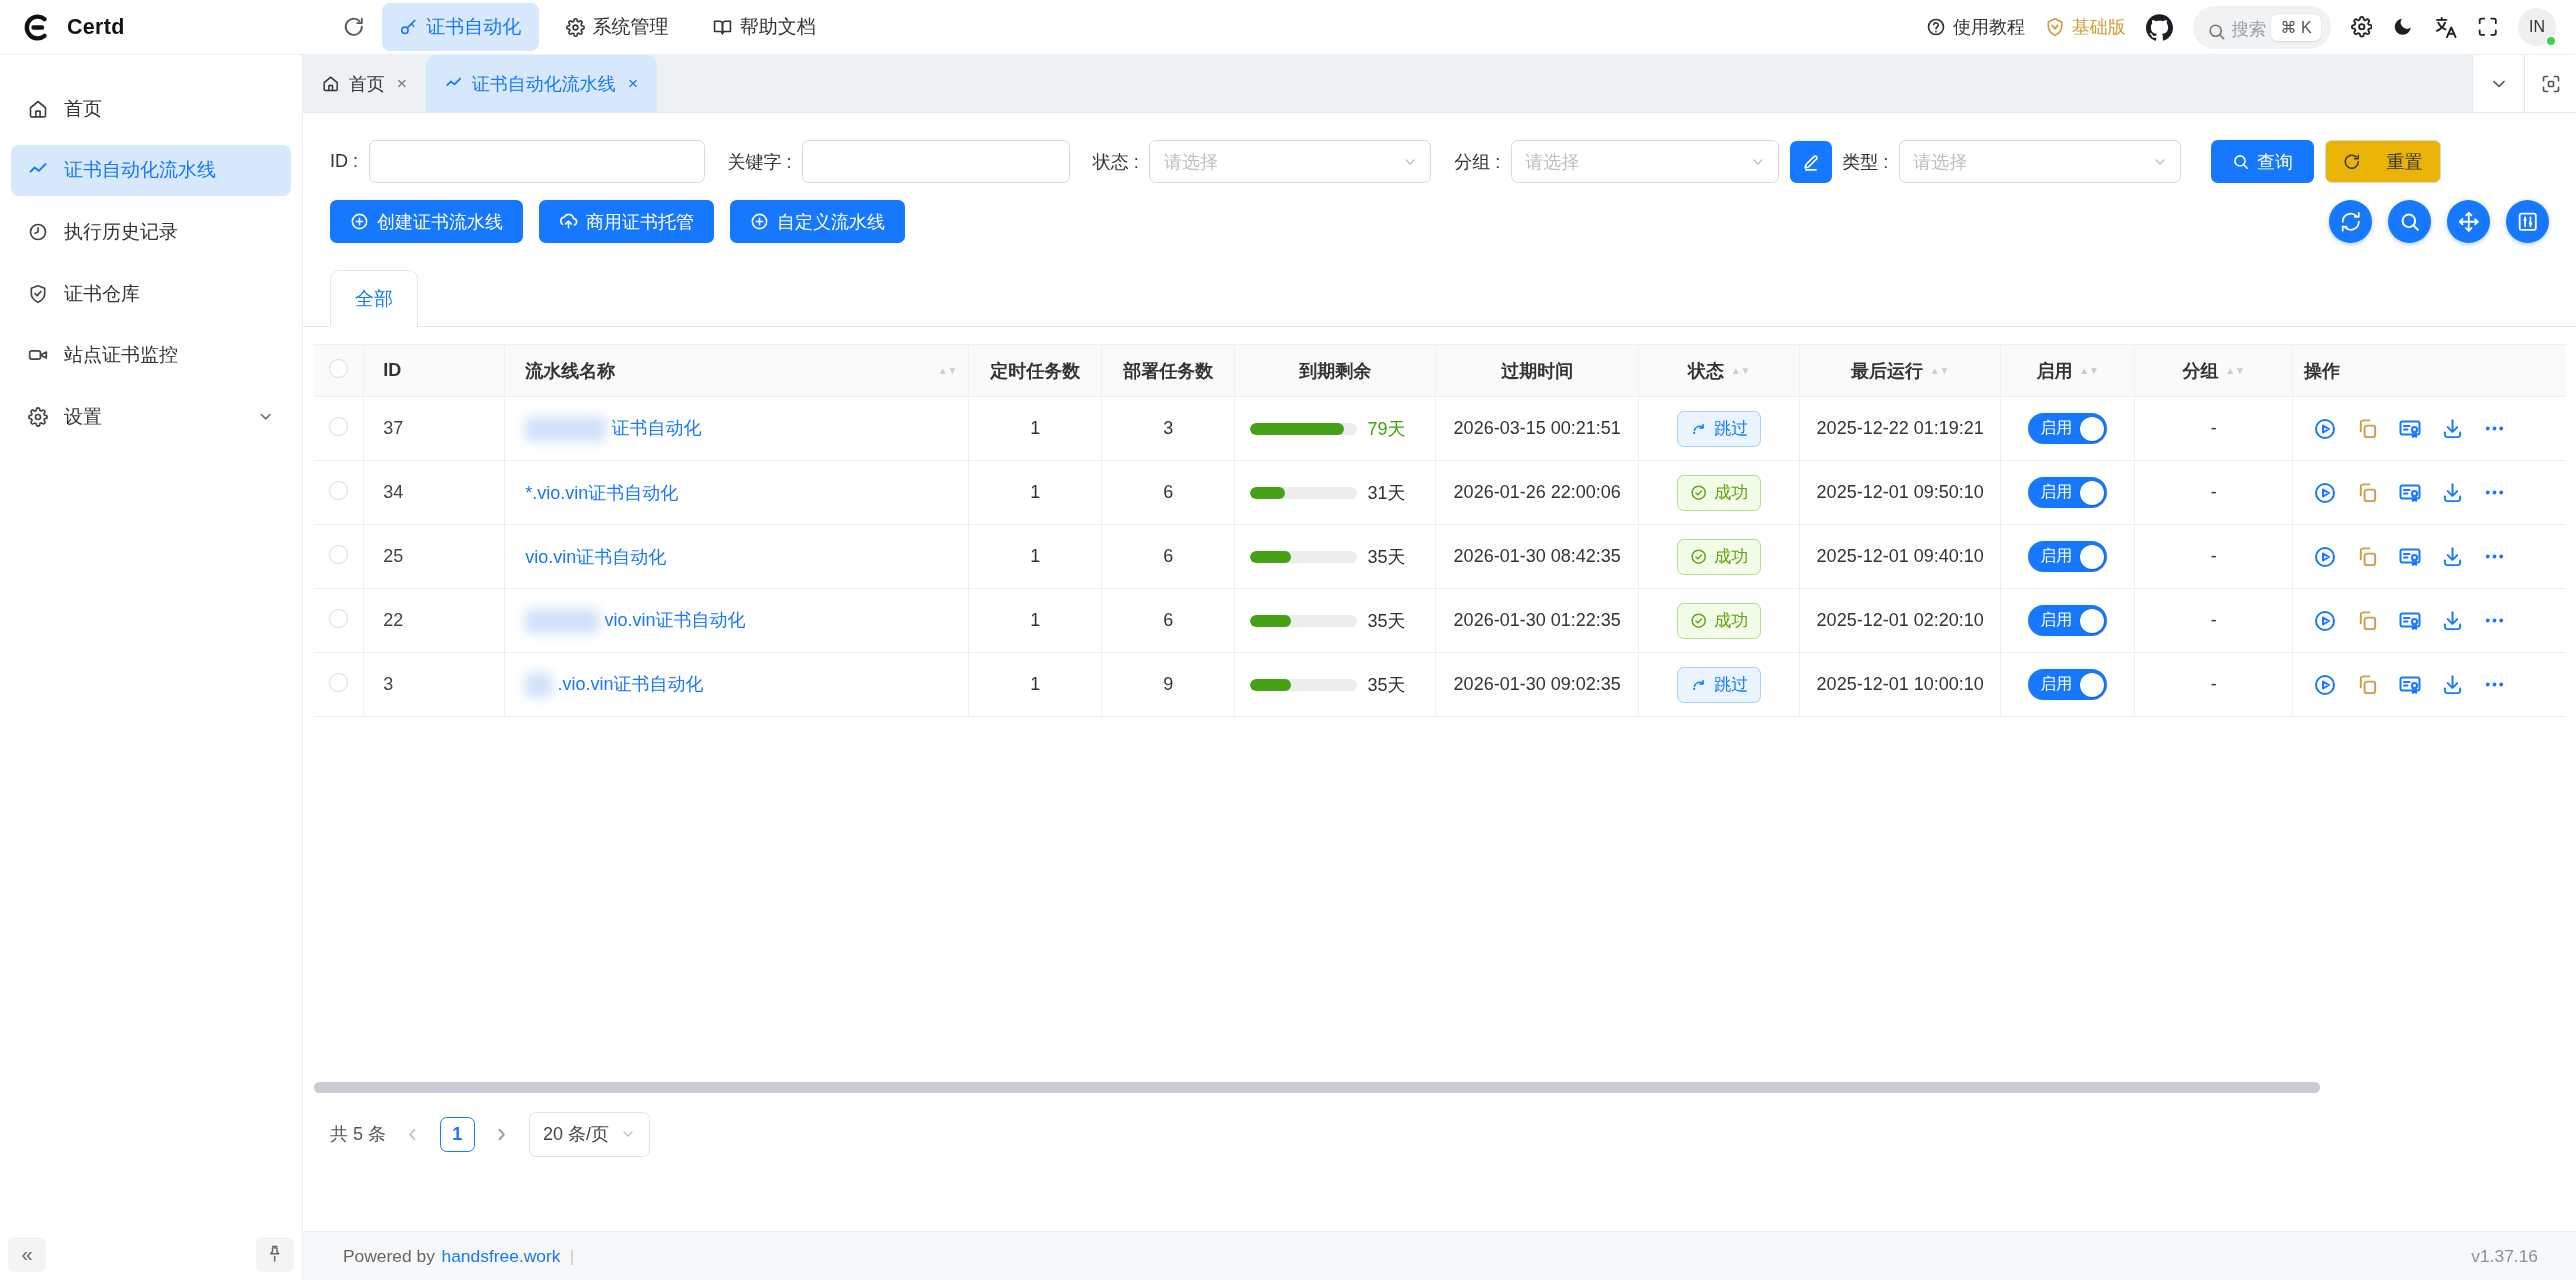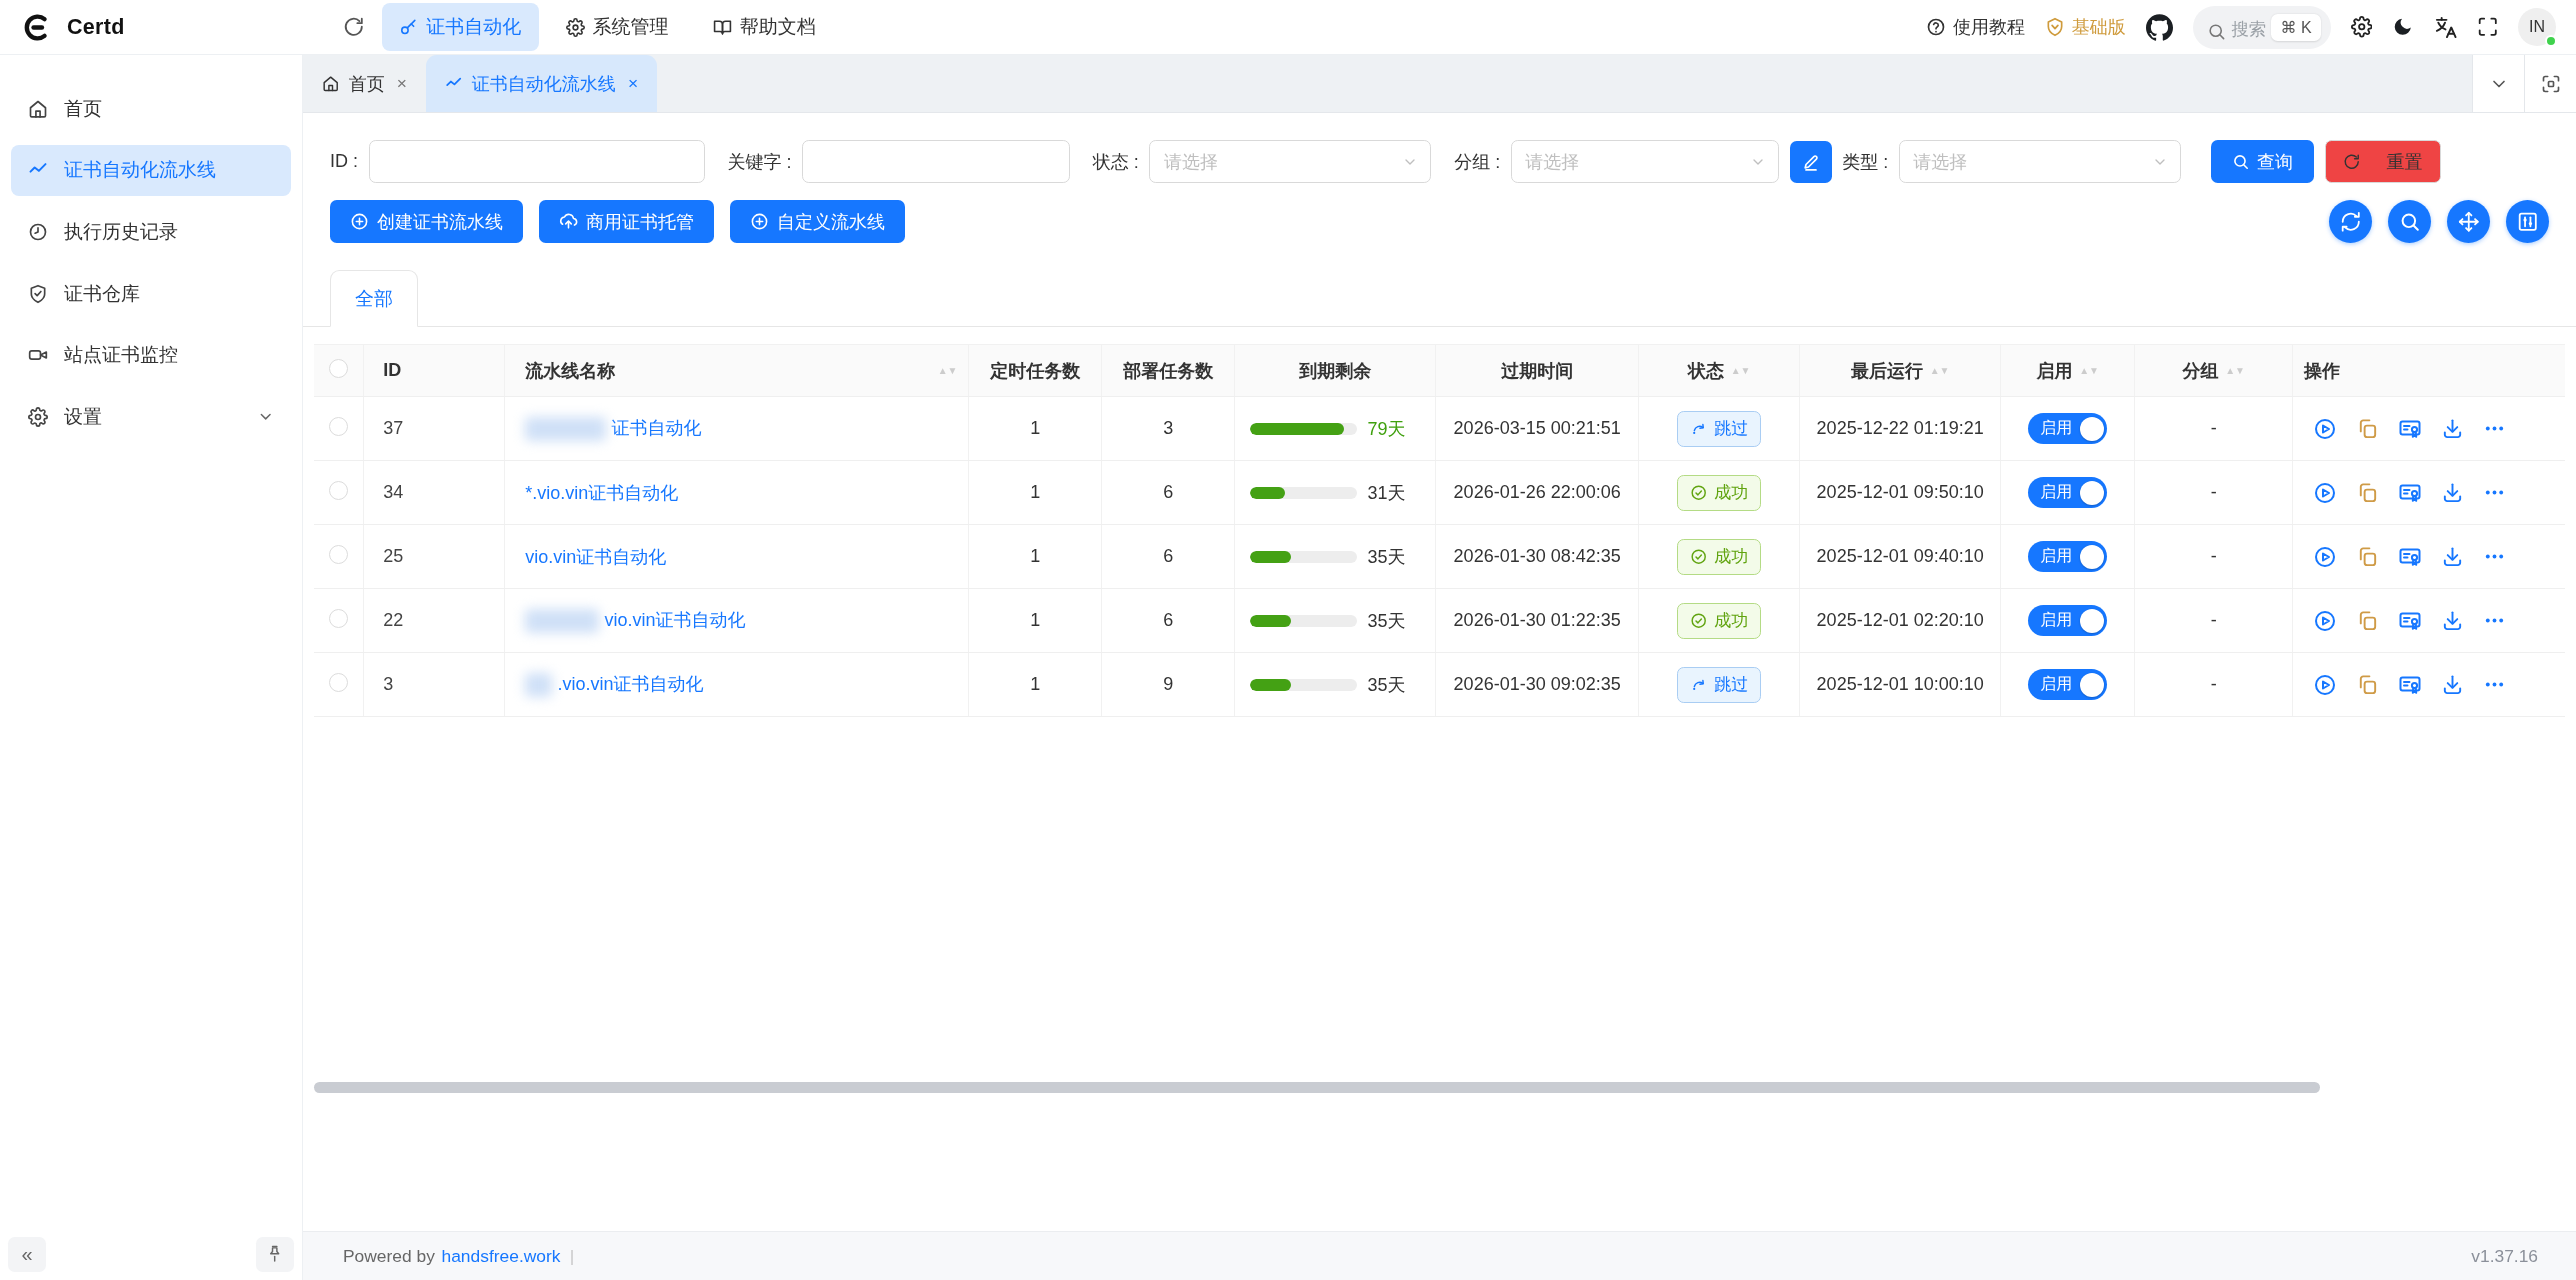--- a/index.html
+++ b/index.html
@@ -65,21 +65,21 @@
   .f-label { color:#333; white-space:nowrap; }
   .f-input { height:43px; border:0.7px solid #d9d9d9; border-radius:6.7px; background:#fff;
     font-size:18px; padding:0 13.4px; color:#333; outline:none; }
   .f-select { height:43px; border:0.7px solid #d9d9d9; border-radius:6.7px; background:#fff;
     display:flex; align-items:center; justify-content:space-between; padding:0 12px 0 13.4px; cursor:pointer; }
   .f-select .ph { color:#bfbfbf; font-size:18px; }
   .f-select .chev { color:#bfbfbf; }
   .btn { display:inline-flex; align-items:center; justify-content:center; gap:8px; height:43px;
     border-radius:6.7px; font-size:18px; cursor:pointer; border:0.7px solid transparent; white-space:nowrap; }
   .btn.primary { background:#1677ff; color:#fff; }
-  .btn.plain { background:#ef4444; color:#333; border-color:#d9d9d9;gap:26px; }
+  .btn.plain { background:#eab308; color:#333; border-color:#d9d9d9;gap:26px; }
   .sq-btn { width:42px; height:42px; border-radius:6.7px; background:#1677ff; color:#fff;
     display:flex; align-items:center; justify-content:center; cursor:pointer; }
 
   .actions { display:flex; align-items:center; padding:0 27px; margin-top:17.4px; }
   .actions .btn { padding:0 19px; margin-right:16px; }
   .round-group { margin-left:auto; display:flex; gap:16px; }
   .round-btn { width:43px; height:43px; border-radius:50%; background:#1677ff; color:#fff;
     display:flex; align-items:center; justify-content:center; cursor:pointer; box-shadow:0 1.3px 4px rgba(22,119,255,.35); }
 
   .group-tabs { margin-top:27px; padding:0 27px; border-bottom:0.7px solid #e6e6e6; }
@@ -869,20 +869,40 @@
       </span>
     </div>
                 </td>
   </tr>
 </tbody>
         </table>
       </div>
 
       <div class="hscroll"></div>
 
+      <div class="pager">
+        <span>共 5 条</span>
+        <span class="pg-arrow">
+          <svg class="ic" width="19" height="19" viewBox="0 0 24 24" fill="none" stroke="currentColor" stroke-width="2.4" stroke-linecap="round" stroke-linejoin="round">
+              <polyline points="14.5 6 9 12 14.5 18"></polyline>
+            </svg>
+        </span>
+        <span class="pg-num">1</span>
+        <span class="pg-arrow next">
+          <svg class="ic" width="19" height="19" viewBox="0 0 24 24" fill="none" stroke="currentColor" stroke-width="2.4" stroke-linecap="round" stroke-linejoin="round">
+              <polyline points="9.5 6 15 12 9.5 18"></polyline>
+            </svg>
+        </span>
+        <span class="pg-size">
+          <span>20 条/页</span>
+          <svg class="ic chev" width="16" height="16" viewBox="0 0 24 24" fill="none" stroke="currentColor" stroke-width="2" stroke-linecap="round" stroke-linejoin="round">
+              <polyline points="6 9 12 15 18 9"></polyline>
+            </svg>
+        </span>
+      </div>
     </div>
 
     <div class="footer">
       <span>Powered by</span>
       <a>handsfree.work</a>
       <span class="sep">|</span>
       <span class="ver">v1.37.16</span>
     </div>
   </div>
 </div>

